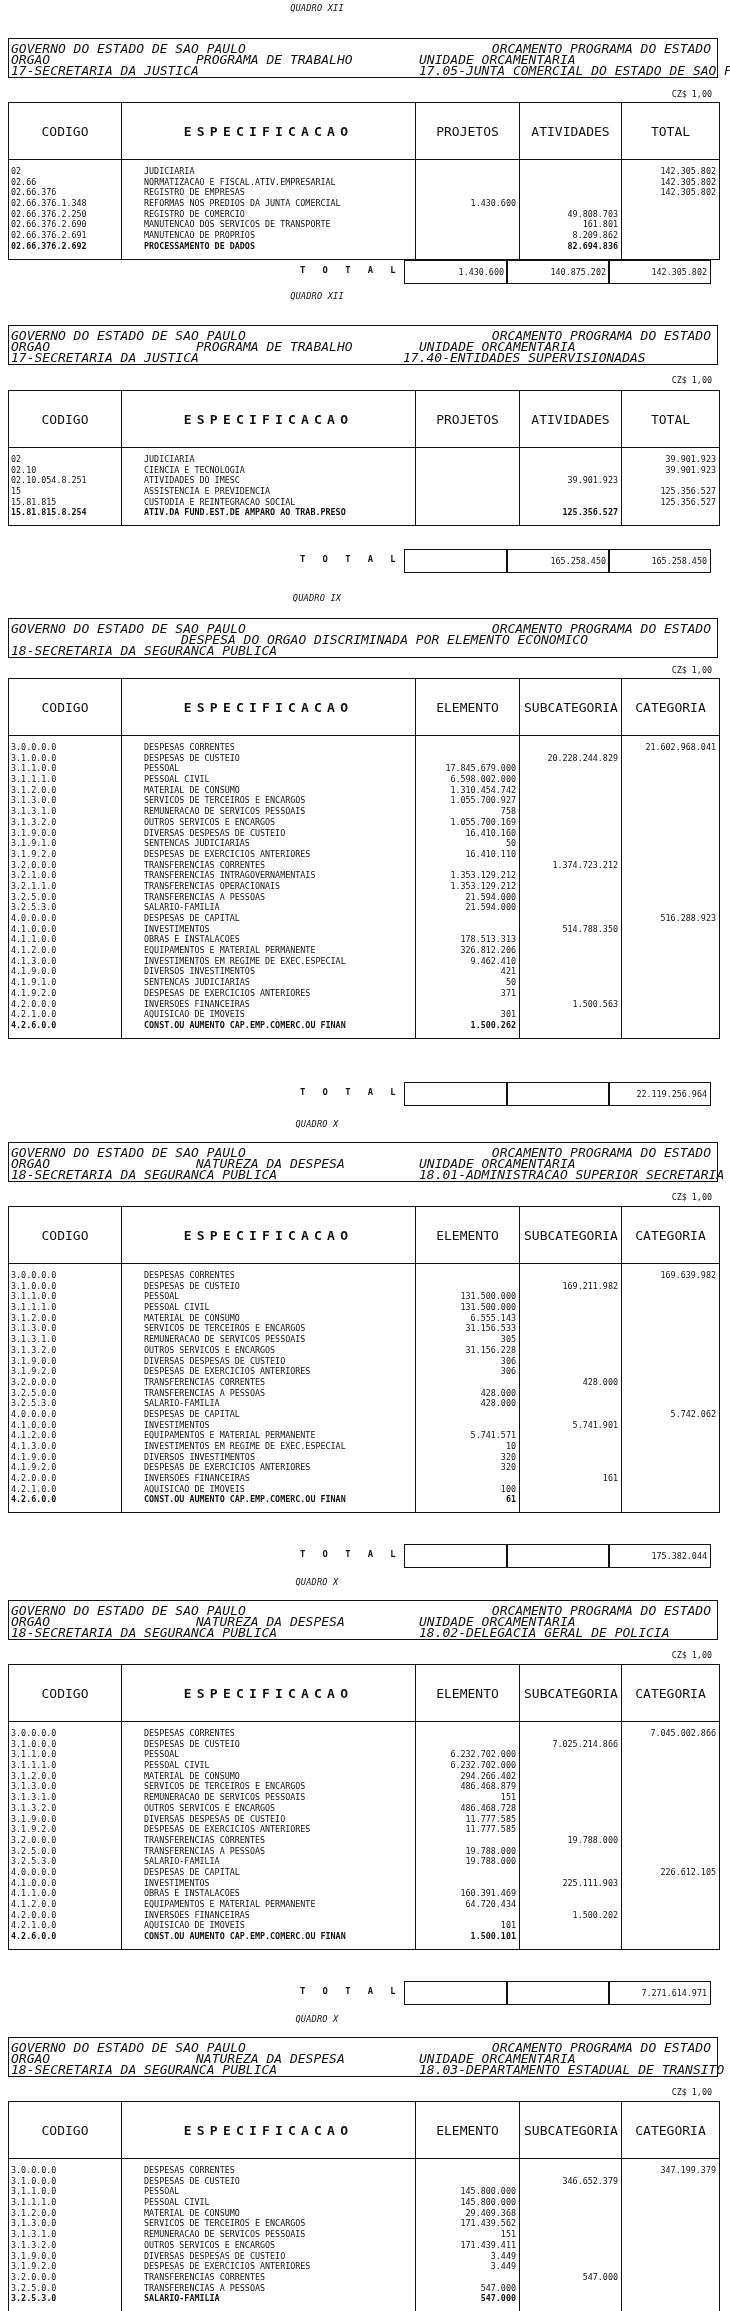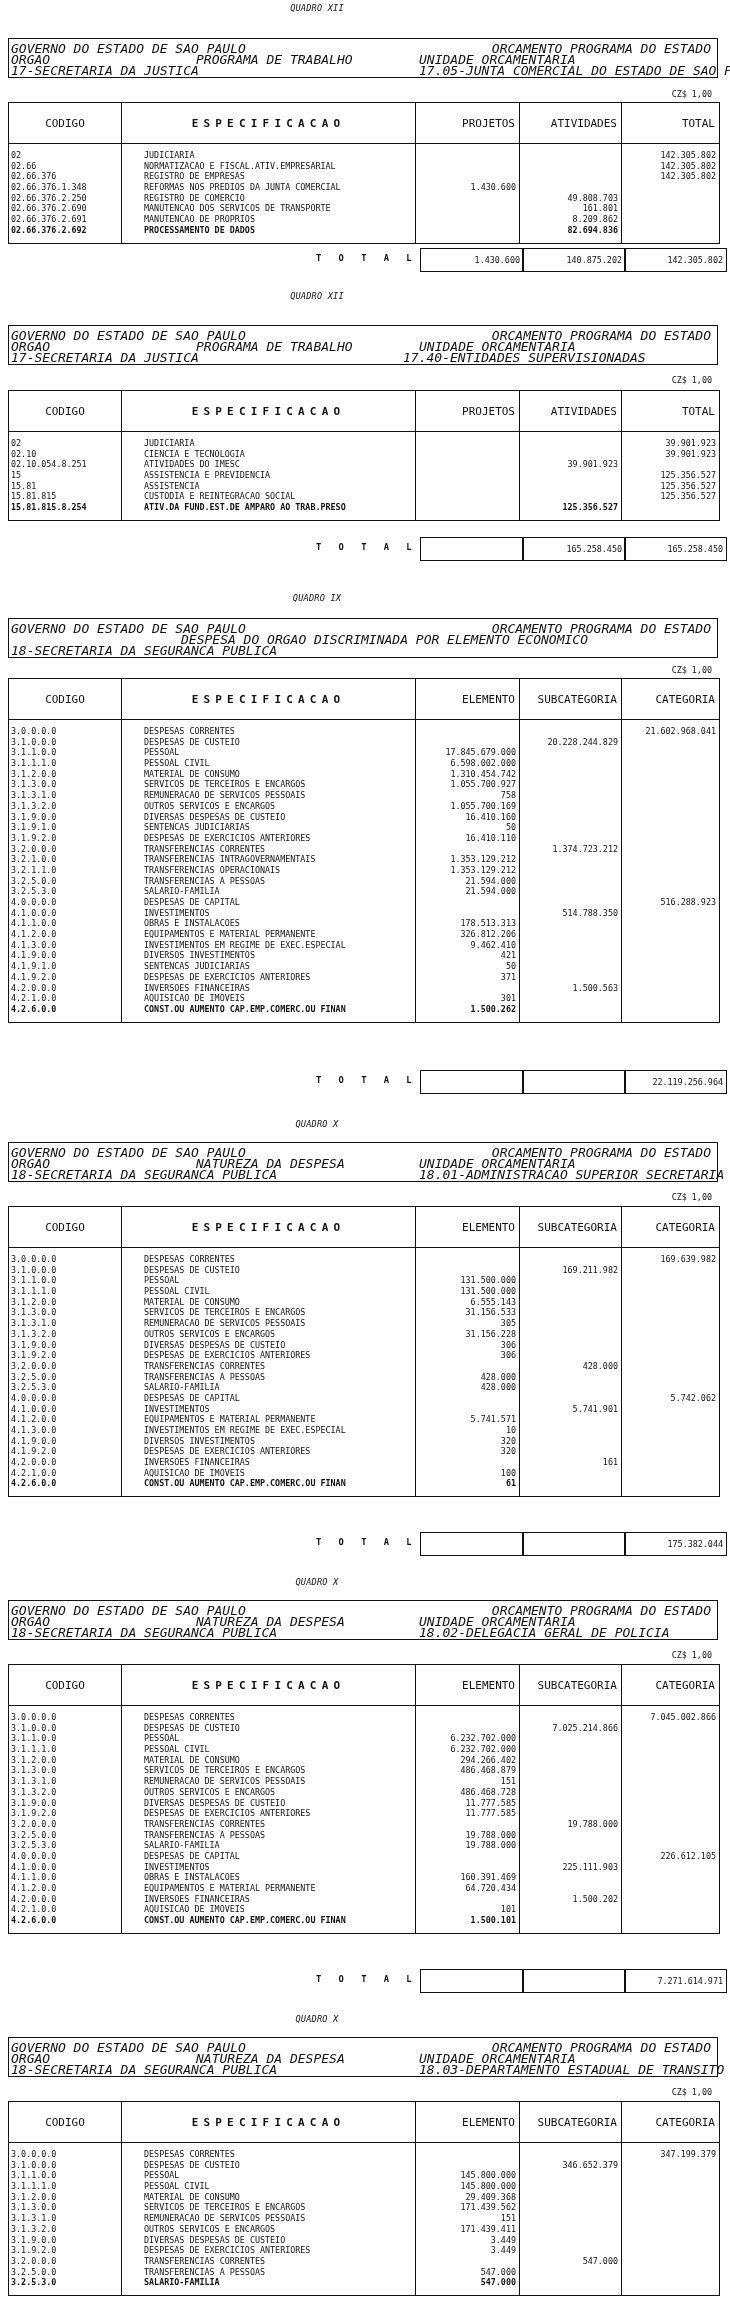--- a/index.html
+++ b/index.html
@@ -31,45 +31,45 @@
   .unit { position: absolute; right: 18px; font-size: 8.4px; }
   table.grid {
     position: absolute;
     left: 8px;
     width: 711px;
     border-collapse: collapse;
     table-layout: fixed;
   }
   table.grid th {
     font-weight: normal;
-    font-size: 11px;
+    font-size: 13px;
     height: 24px;
     border: 1.5px solid #111;
     border-bottom: 1.5px solid #111;
-    padding: 8px 4px;
+    padding: 16px 4px;
     vertical-align: middle;
   }
   table.grid th.spec { letter-spacing: 5.2px; text-align: center; font-weight: bold; }
-  table.grid th.num { text-align: right; }
+  table.grid th.num { }
   table.grid th.cod { text-align: center; }
   table.grid td {
     font-size: 8.4px;
     height: 10.7px;
     padding: 0 3px;
     white-space: nowrap;
     border-left: 1.5px solid #111;
     border-right: 1.5px solid #111;
     vertical-align: top;
   }
   table.grid td.cod { padding-left: 2px; }
   table.grid td.desc { padding-left: 22px; }
   table.grid td.num { text-align: right; }
   table.grid tbody tr:first-child td { padding-top: 7px; }
   table.grid tbody tr:last-child td { padding-bottom: 6px; border-bottom: 1.5px solid #111; font-weight: bold; }
-  .total-row { position: absolute; left: 16px; width: 711px; height: 24px; }
+  .total-row { position: absolute; left: 0; width: 711px; height: 24px; margin-top: 12px; }
   .total-label {
     position: absolute; left: 300px; top: 6px;
     letter-spacing: 6px; font-weight: bold; font-size: 8.8px;
   }
   .total-box {
     position: absolute; top: 0; height: 24px;
     border: 1.5px solid #111; box-sizing: border-box;
     text-align: right; padding: 7px 3px 0 0; font-size: 8.4px;
   }
   .tb1 { left: 404px; width: 104px; }
@@ -224,27 +224,20 @@
           <td class="num"></td>
         </tr>
         <tr>
           <td class="cod">15</td>
           <td class="desc">ASSISTENCIA E PREVIDENCIA</td>
           <td class="num"></td>
           <td class="num"></td>
           <td class="num">125.356.527</td>
         </tr>
         <tr>
-          <td class="cod">15.81</td>
-          <td class="desc">ASSISTENCIA</td>
-          <td class="num"></td>
-          <td class="num"></td>
-          <td class="num">125.356.527</td>
-        </tr>
-        <tr>
           <td class="cod">15.81.815</td>
           <td class="desc">CUSTODIA E REINTEGRACAO SOCIAL</td>
           <td class="num"></td>
           <td class="num"></td>
           <td class="num">125.356.527</td>
         </tr>
         <tr>
           <td class="cod">15.81.815.8.254</td>
           <td class="desc">ATIV.DA FUND.EST.DE AMPARO AO TRAB.PRESO</td>
           <td class="num"></td>

